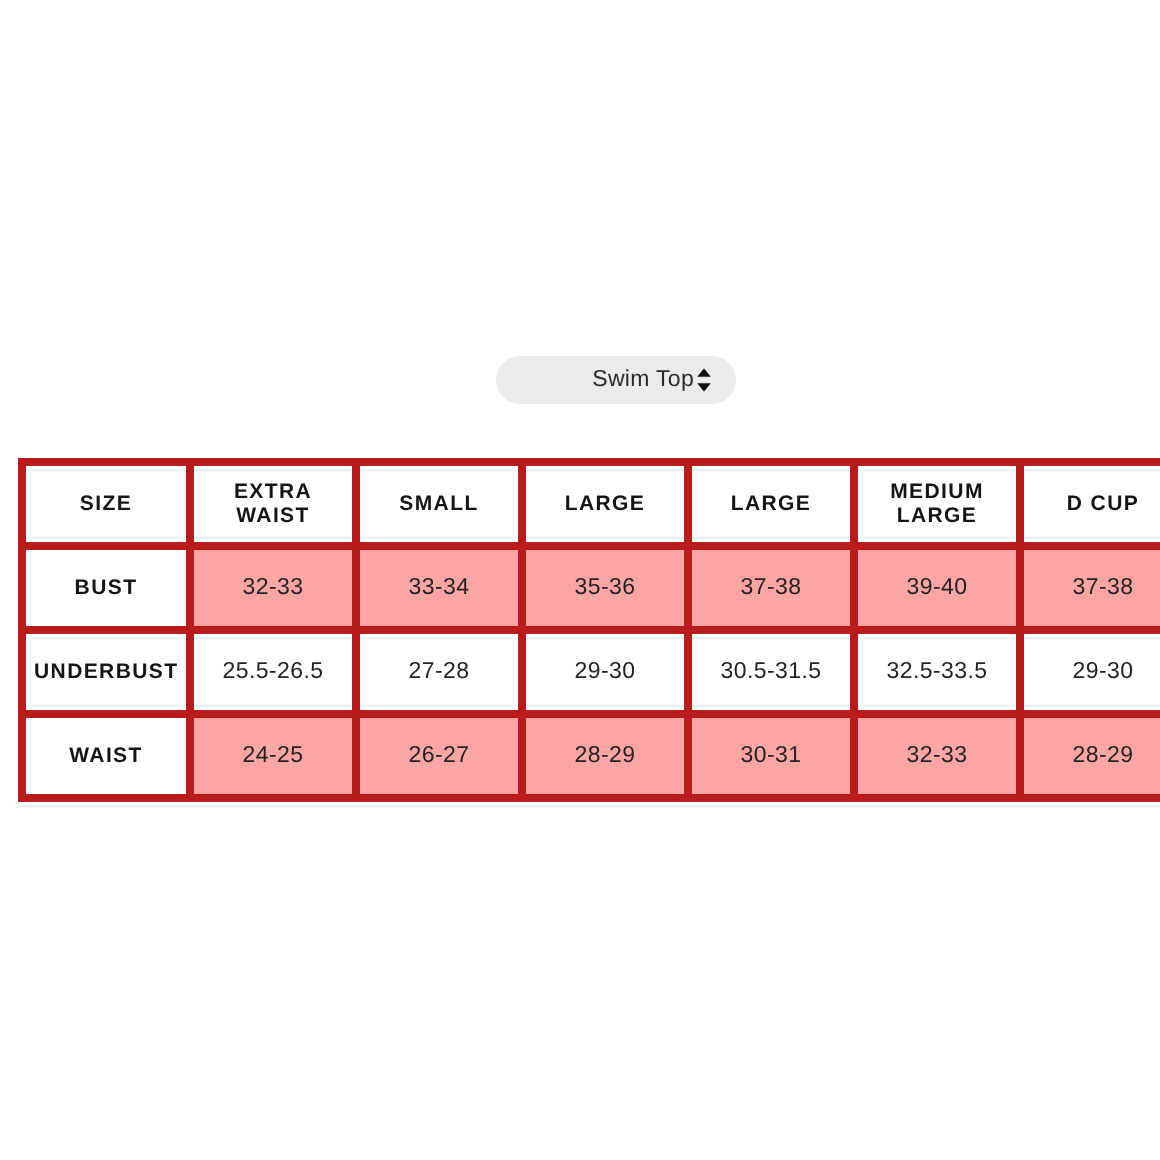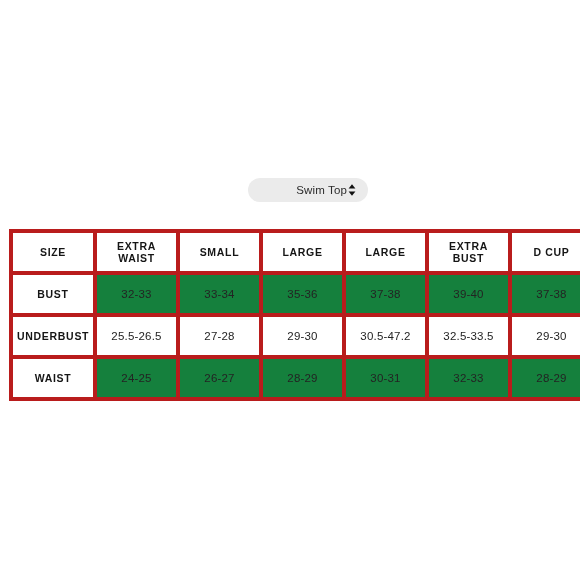--- a/index.html
+++ b/index.html
@@ -111,21 +111,21 @@
     color: #151515;
     background: #ffffff;
   }
   td.val {
     font-size: 11.5px;
     font-weight: 400;
     letter-spacing: 0.2px;
     color: #232323;
   }
   tr.shaded td.val {
-    background: #15803d;
+    background: #fca5a5;
     text-align: center;
   }
   tr.plain td.val {
     background: #ffffff;
   }
 </style>
 </head>
 <body>
 
 <div id="page">
@@ -153,40 +153,40 @@
           <col class="c-size">
           <col class="c-size">
       </colgroup>
       <thead>
         <tr>
           <th class="hdr">SIZE</th>
           <th class="hdr">EXTRA WAIST</th>
           <th class="hdr">SMALL</th>
           <th class="hdr">LARGE</th>
           <th class="hdr">LARGE</th>
-          <th class="hdr">EXTRA BUST</th>
+          <th class="hdr">MEDIUM LARGE</th>
           <th class="hdr">D CUP</th>
         </tr>
       </thead>
       <tbody>
         <tr class="shaded">
           <td class="rowlabel">BUST</td>
           <td class="val">32-33</td>
           <td class="val">33-34</td>
           <td class="val">35-36</td>
           <td class="val">37-38</td>
           <td class="val">39-40</td>
           <td class="val">37-38</td>
         </tr>
         <tr class="plain">
           <td class="rowlabel">UNDERBUST</td>
           <td class="val">25.5-26.5</td>
           <td class="val">27-28</td>
           <td class="val">29-30</td>
-          <td class="val">30.5-47.2</td>
+          <td class="val">30.5-31.5</td>
           <td class="val">32.5-33.5</td>
           <td class="val">29-30</td>
         </tr>
         <tr class="shaded">
           <td class="rowlabel">WAIST</td>
           <td class="val">24-25</td>
           <td class="val">26-27</td>
           <td class="val">28-29</td>
           <td class="val">30-31</td>
           <td class="val">32-33</td>

